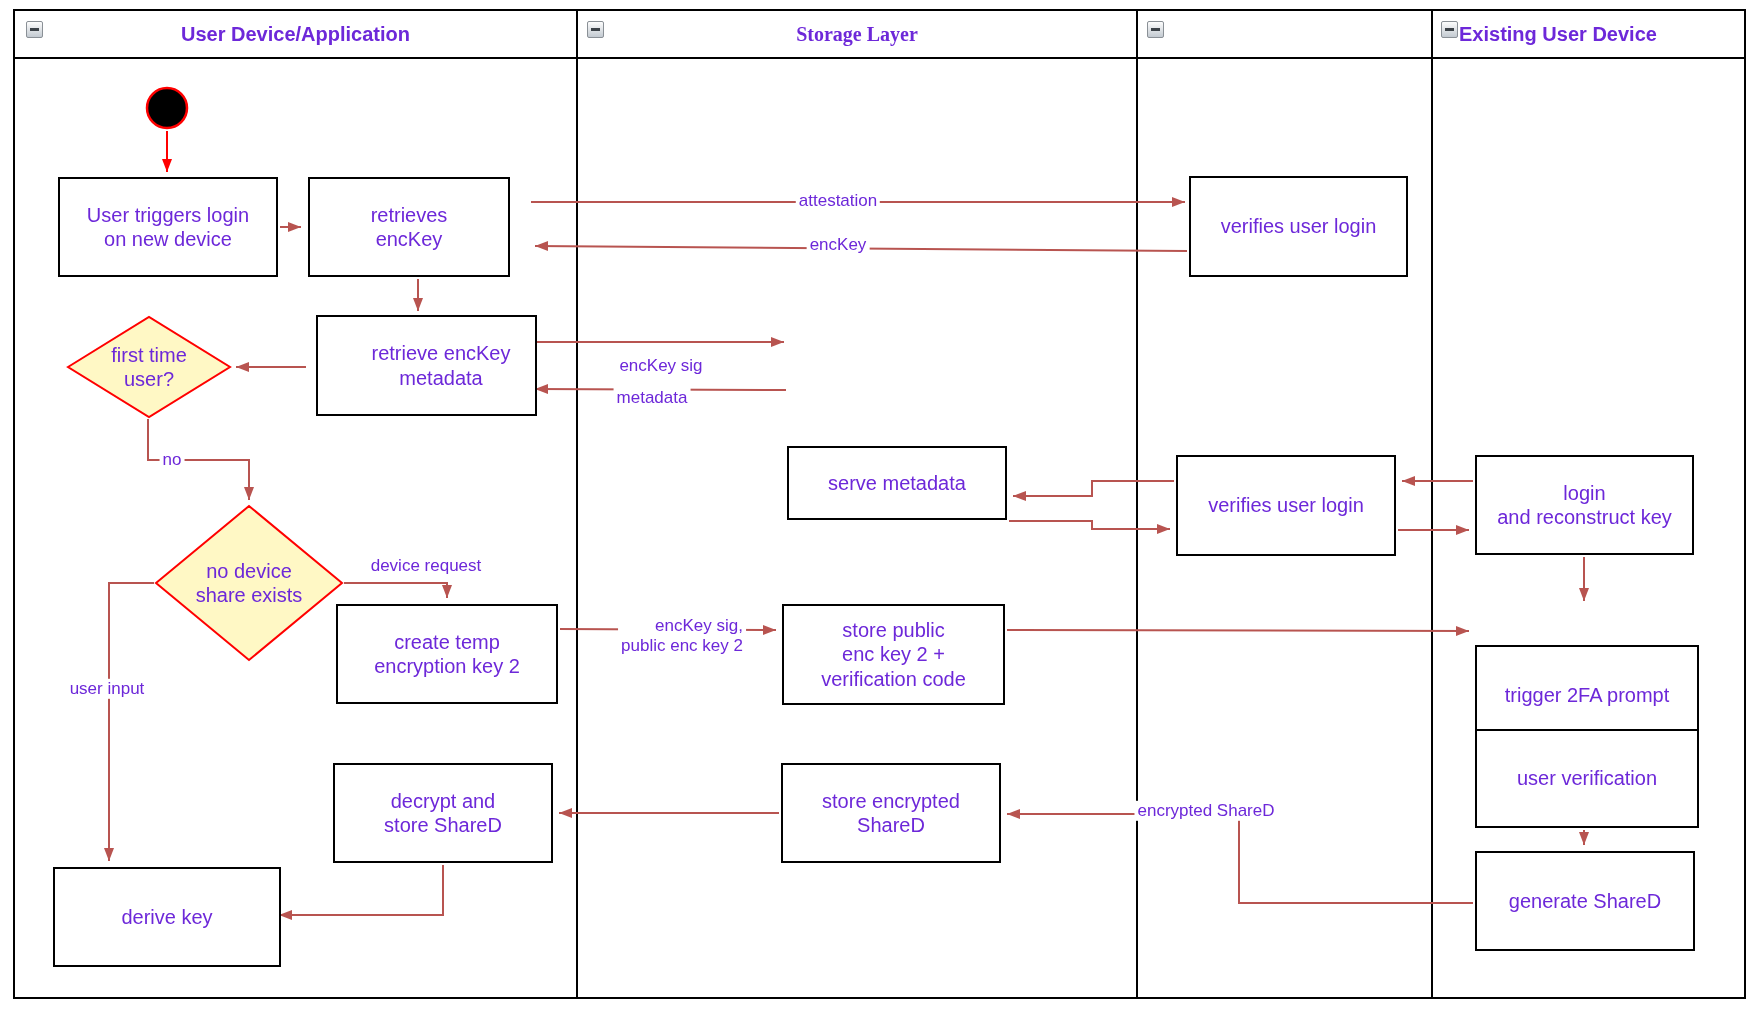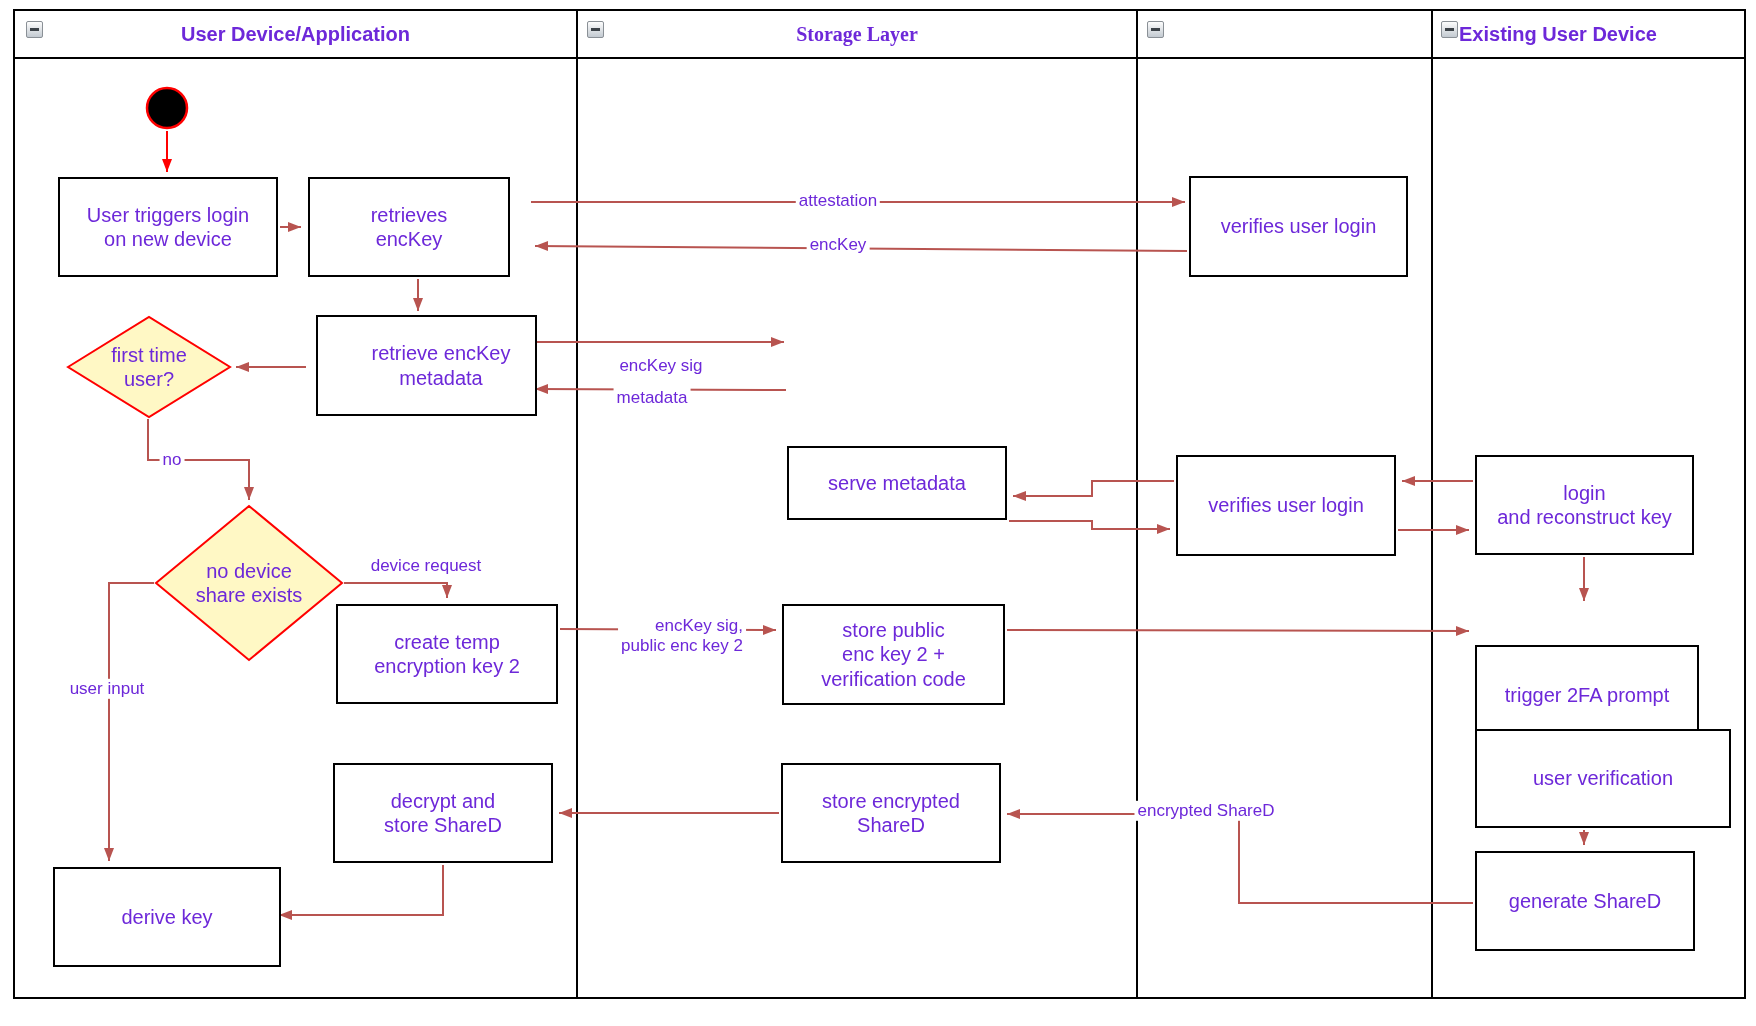--- a/index.html
+++ b/index.html
@@ -134,21 +134,21 @@
 verification code</div>
   <div class="node" style="left:781px;top:763px;width:220px;height:100px;">store encrypted
 ShareD</div>
 
   <div class="node" style="left:1189px;top:176px;width:219px;height:101px;">verifies user login</div>
   <div class="node" style="left:1176px;top:455px;width:220px;height:101px;">verifies user login</div>
 
   <div class="node" style="left:1475px;top:455px;width:219px;height:100px;">login
 and reconstruct key</div>
   <div class="node" style="left:1475px;top:607px;width:224px;height:100px;margin-top:38px;">trigger 2FA prompt</div>
-  <div class="node" style="left:1475px;top:729px;width:256px;height:99px;">user verification</div>
+  <div class="node" style="left:1475px;top:729px;width:224px;height:99px;">user verification</div>
   <div class="node" style="left:1475px;top:851px;width:220px;height:100px;">generate ShareD</div>
 
   <div class="elabel" style="left:838px;top:201px;">attestation</div>
   <div class="elabel" style="left:838px;top:245px;">encKey</div>
   <div class="elabel" style="left:661px;top:342px;margin-top:24px;">encKey sig</div>
   <div class="elabel" style="left:652px;top:398px;">metadata</div>
   <div class="elabel" style="left:172px;top:460px;">no</div>
   <div class="elabel" style="left:426px;top:566px;">device request</div>
   <div class="elabel" style="left:682px;top:636px;">encKey sig,
 public enc key 2</div>

